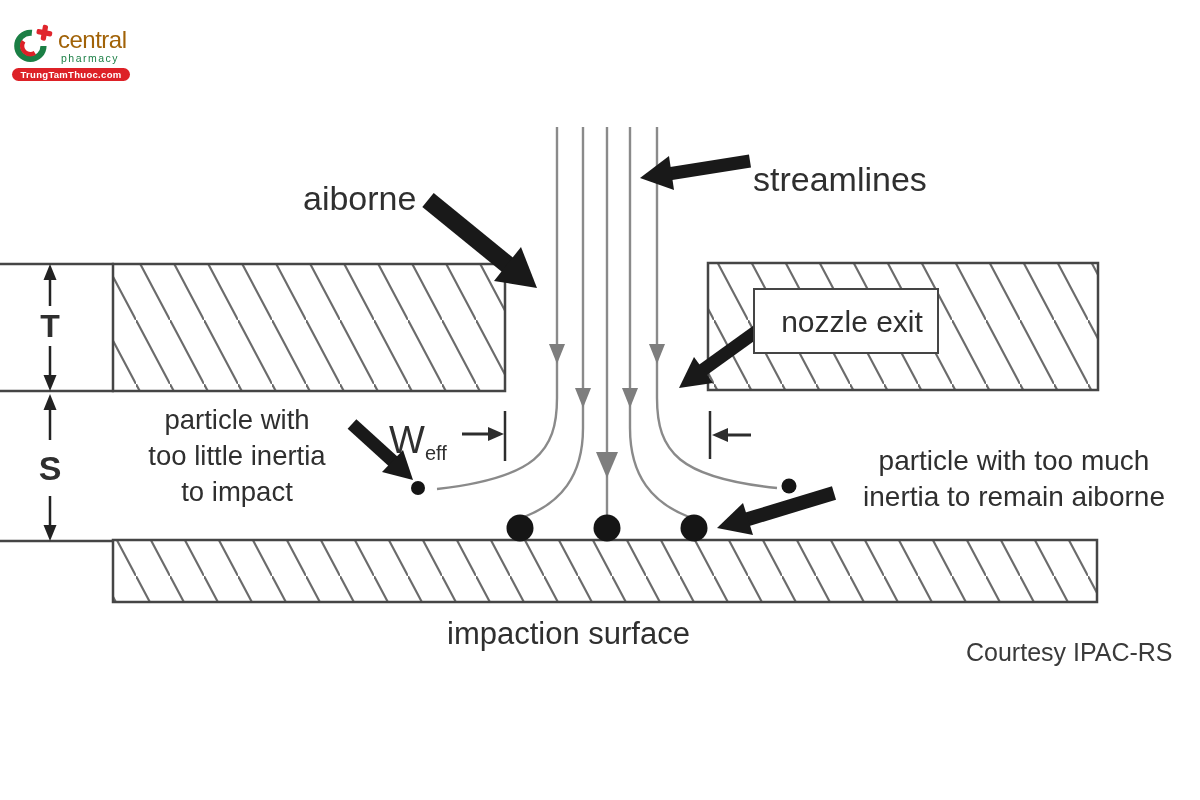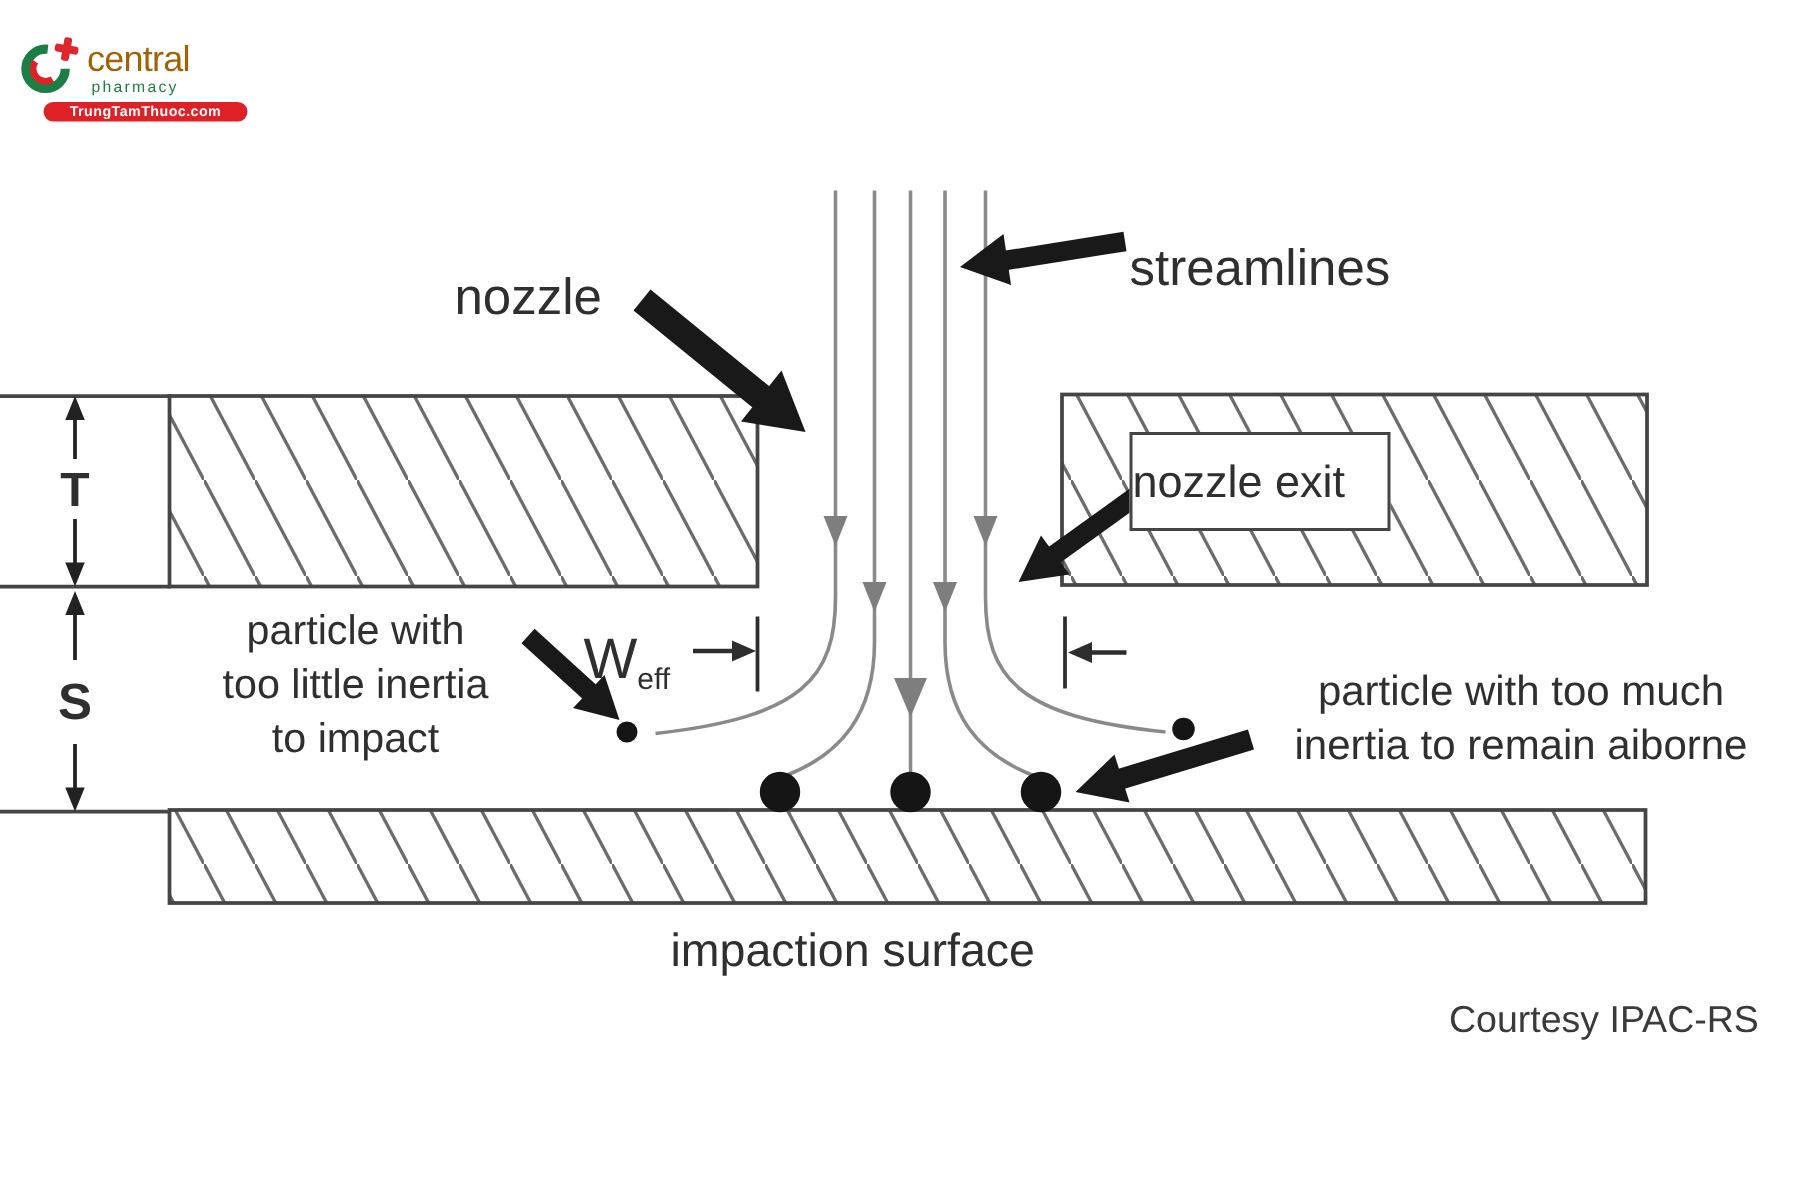--- a/index.html
+++ b/index.html
@@ -7,35 +7,35 @@
        font-family:"Liberation Sans",sans-serif;}
   .lbl{position:absolute;color:#2f2f2f;white-space:pre-line;line-height:1.3;}
   .svg-layer{position:absolute;left:0;top:0;}
   
   .logo{position:absolute;left:8px;top:16px;width:160px;height:70px;}
   .logo-mark{position:absolute;left:4px;top:6px;}
   .logo-brand{position:absolute;left:50px;top:10px;font-size:24px;font-weight:400;
               color:#a16207;letter-spacing:-0.5px;}
   .logo-sub{position:absolute;left:53px;top:36px;font-size:10.5px;font-weight:400;
             color:#1b7f45;letter-spacing:1.5px;}
-  .logo-pill{position:absolute;left:4px;top:52px;width:136px;height:13px;background:#dd2127;
+  .logo-pill{position:absolute;left:4px;top:52px;width:118px;height:13px;background:#dd2127;
              border-radius:7px;color:#ffffff;font-size:9.5px;font-weight:700;
-             text-align:center;line-height:13px;letter-spacing:0.3px;margin-left:17px;}
+             text-align:center;line-height:13px;letter-spacing:0.3px;}
   
   .nozzle{left:303px;top:176px;font-size:34px;}
   .streamlines{left:753px;top:157px;font-size:34px;}
   .nozzle-exit{left:753px;top:288px;width:170px;height:62px;background:#ffffff;
                border:2.5px solid #454545;display:flex;align-items:center;
-               justify-content:flex-start;font-size:30px;}
+               justify-content:center;font-size:30px;padding-left:12px;}
   .particle-low{left:123px;top:402px;width:228px;text-align:center;font-size:27.5px;}
   .weff{left:389px;top:416px;font-size:38px;}
   .weff .sub{font-size:20px;vertical-align:-7px;letter-spacing:0;}
   .particle-high{left:838px;top:443px;width:352px;text-align:center;font-size:28px;}
   .impaction{left:447px;top:614px;font-size:31px;}
-  .courtesy{left:966px;top:664px;font-size:25px;color:#3a3a3a;}
+  .courtesy{left:966px;top:636px;font-size:25px;color:#3a3a3a;}
   .dim-t{left:30px;top:306px;width:40px;text-align:center;font-size:32px;font-weight:600;}
   .dim-s{left:28px;top:446px;width:44px;text-align:center;font-size:34px;font-weight:600;}
 </style>
 </head>
 <body>
 
 <svg class="svg-layer" width="1200" height="800" viewBox="0 0 1200 800">
   <defs>
     <pattern id="hatch" patternUnits="userSpaceOnUse" width="34" height="64">
       <path d="M0,0 L34,64" stroke="#6b6b6b" stroke-width="2.2" fill="none"></path>
@@ -138,21 +138,21 @@
     <g transform="rotate(10 37 12)">
       <rect x="28" y="9" width="18" height="6" rx="2" fill="#e0262d"></rect>
       <rect x="34" y="3" width="6" height="18" rx="2" fill="#e0262d"></rect>
     </g>
   </svg>
   <div class="logo-brand">central</div>
   <div class="logo-sub">pharmacy</div>
   <div class="logo-pill">TrungTamThuoc.com</div>
 </div>
 
-<div class="lbl nozzle">nozzle</div>
+<div class="lbl nozzle">aiborne</div>
 <div class="lbl streamlines">streamlines</div>
 <div class="lbl nozzle-exit">
   <span>nozzle exit</span>
 </div>
 <div class="lbl particle-low">particle with
 too little inertia
 to impact</div>
 <div class="lbl weff"><span>W</span><span class="sub">eff</span></div>
 <div class="lbl particle-high">particle with too much
 inertia to remain aiborne</div>

